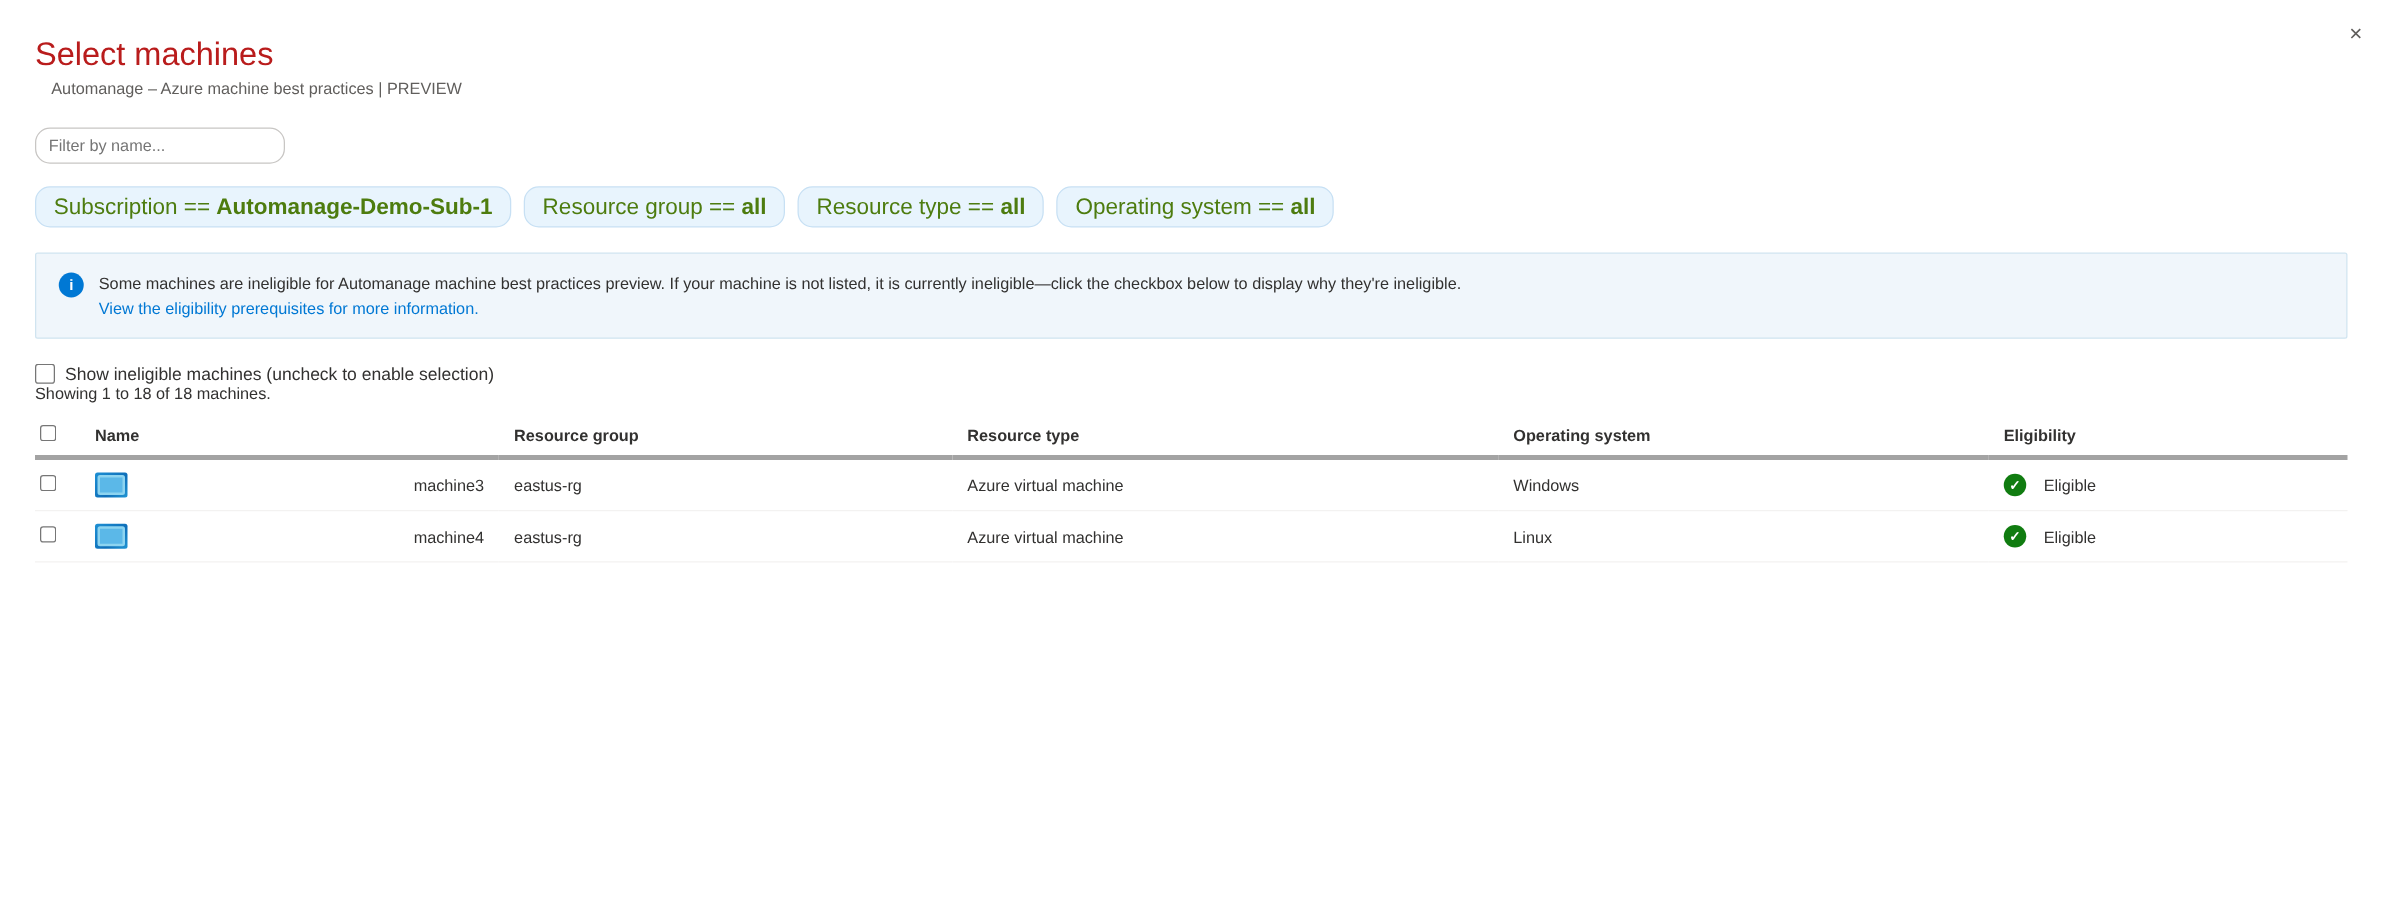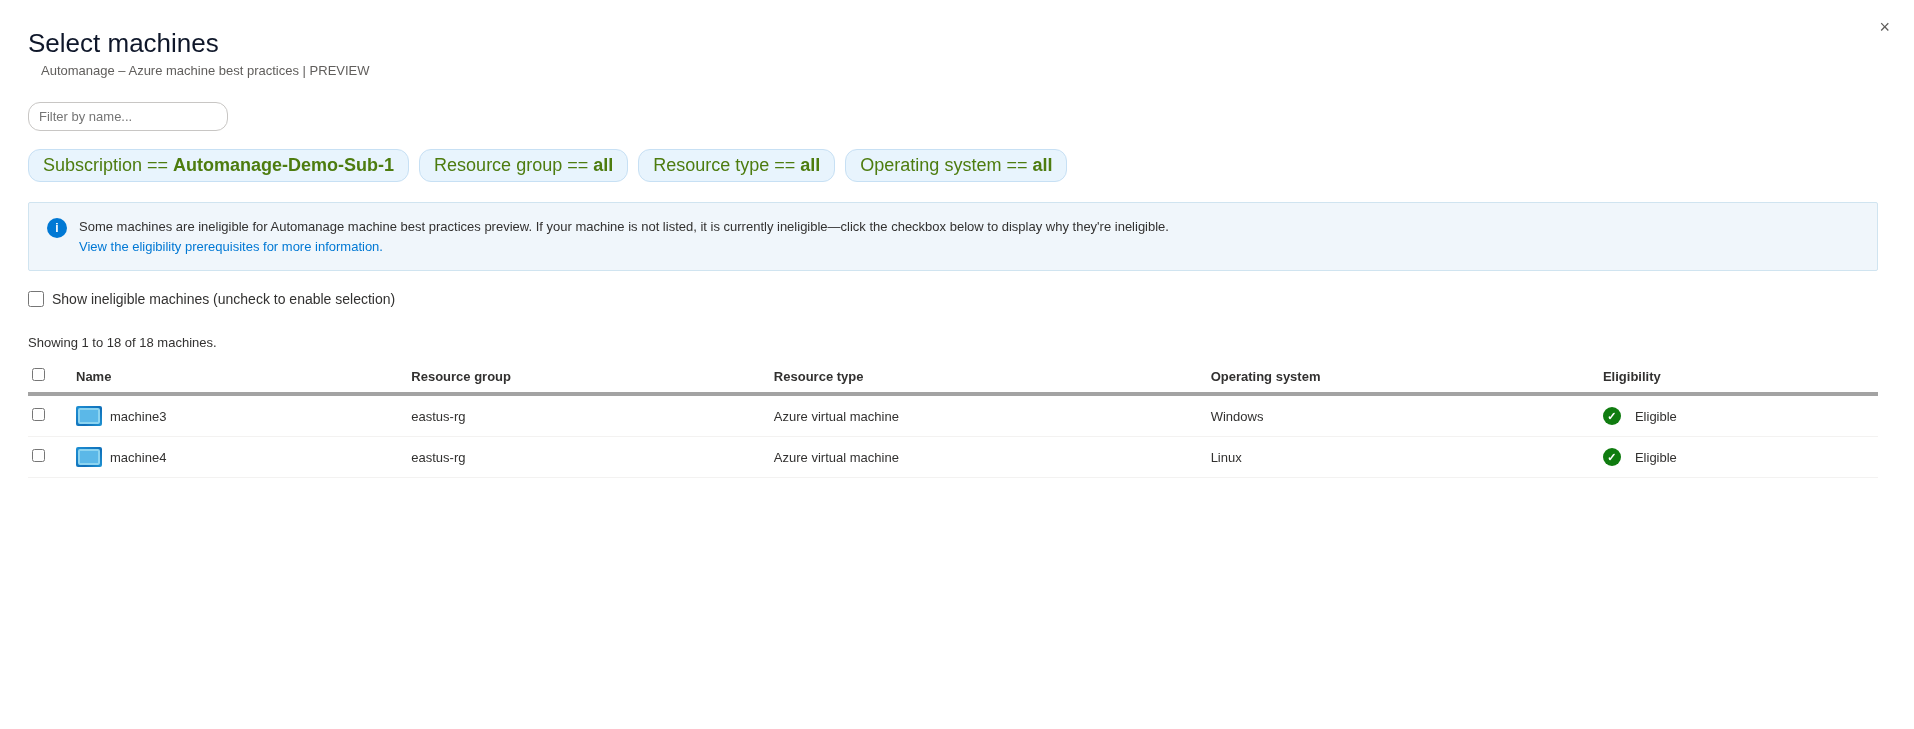--- a/index.html
+++ b/index.html
@@ -22,21 +22,21 @@
       font-size: 18px;
       cursor: pointer;
       color: #605e5c;
       background: none;
       border: none;
       line-height: 1;
     }
     .title {
       font-size: 26px;
       font-weight: 300;
-      color: #0f172a;
+      color: #b91c1c;
       margin-bottom: 4px;
     }
     .subtitle {
       font-size: 13px;
       color: #605e5c;
       margin-bottom: 24px;
       margin-left: 13px;
     }
     .filter-input {
       border: 1px solid #c8c6c4;
@@ -98,21 +98,21 @@
     }
     .info-link {
       color: #0078d4;
       text-decoration: none;
       cursor: pointer;
     }
     .checkbox-row {
       display: flex;
       align-items: flex-start;
       gap: 8px;
-      margin-bottom: 28px;
+      margin-bottom: 0;
     }
     .checkbox-row input[type="checkbox"] {
       width: 16px;
       height: 16px;
       cursor: pointer;
     }
     .showing-text {
       font-size: 13px;
       color: #323130;
       margin-bottom: 10px;
@@ -141,20 +141,21 @@
       padding-left: 4px !important;
     }
     .td-check {
       width: 36px;
       padding-left: 4px !important;
     }
     .machine-cell {
       display: flex;
       align-items: center;
       gap: 8px;
+      justify-content: space-between;
     }
     .vm-icon-img {
       width: 26px;
       height: 20px;
       background: linear-gradient(135deg, #1e90d4 0%, #0e6eb8 60%, #2196d4 100%);
       border-radius: 2px;
       display: inline-flex;
       align-items: center;
       justify-content: center;
       flex-shrink: 0;

